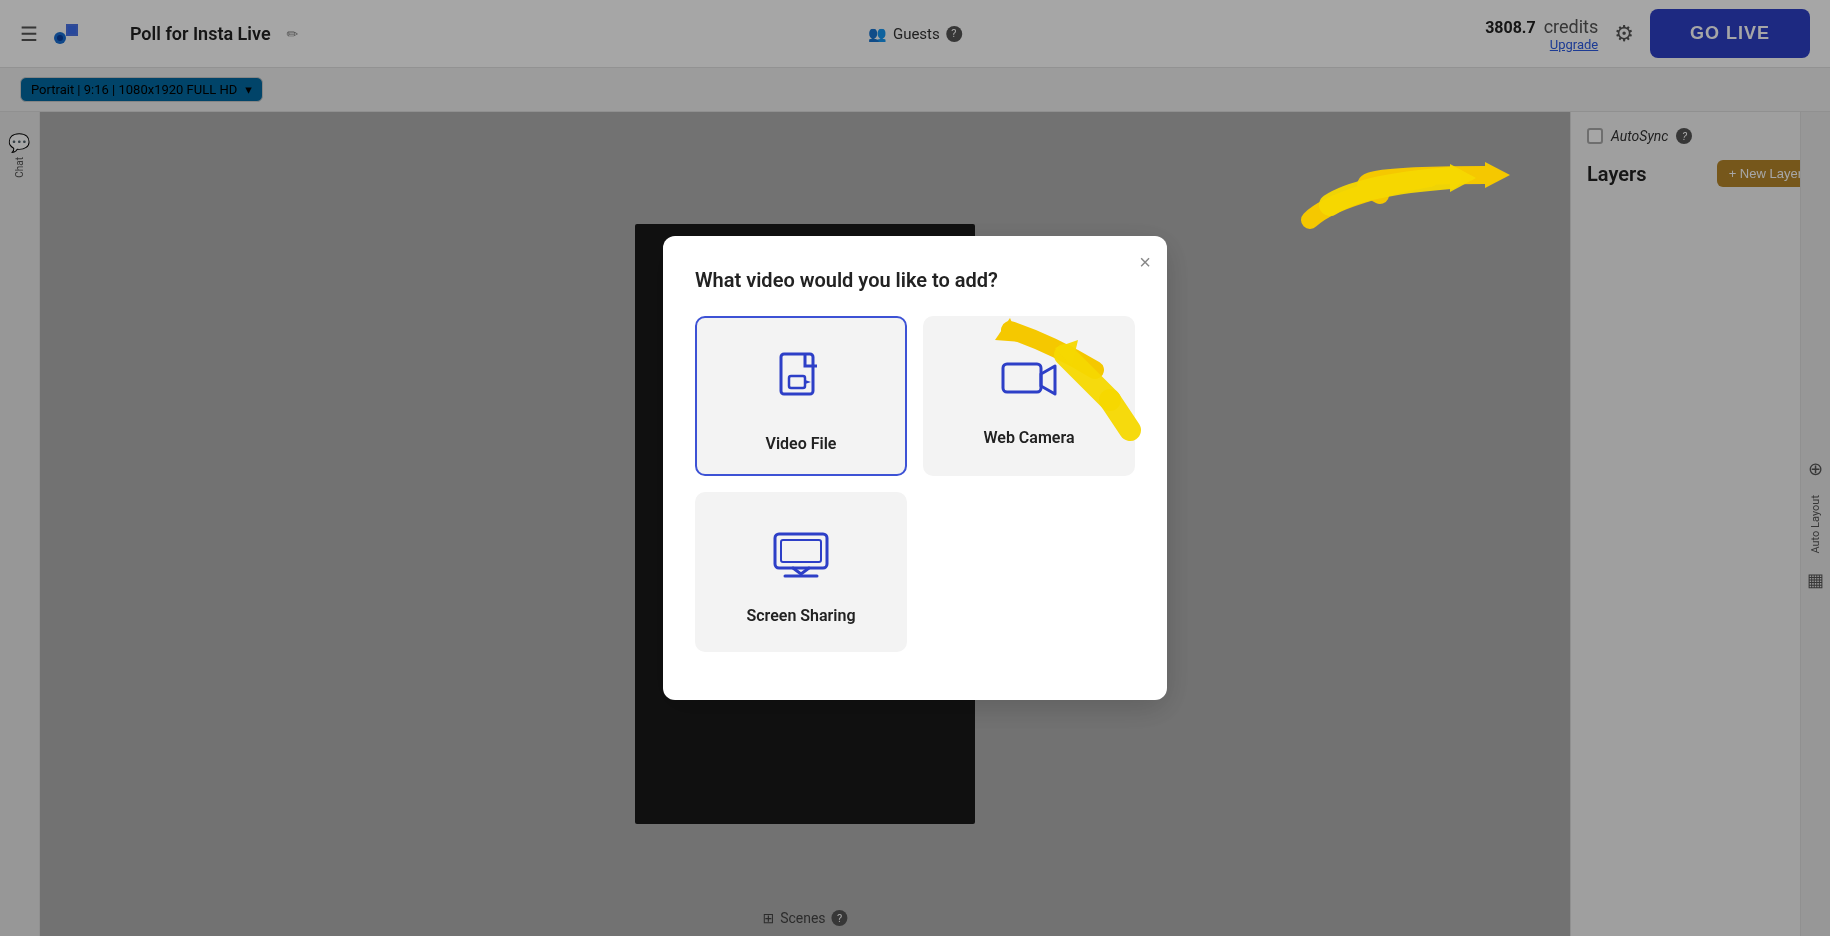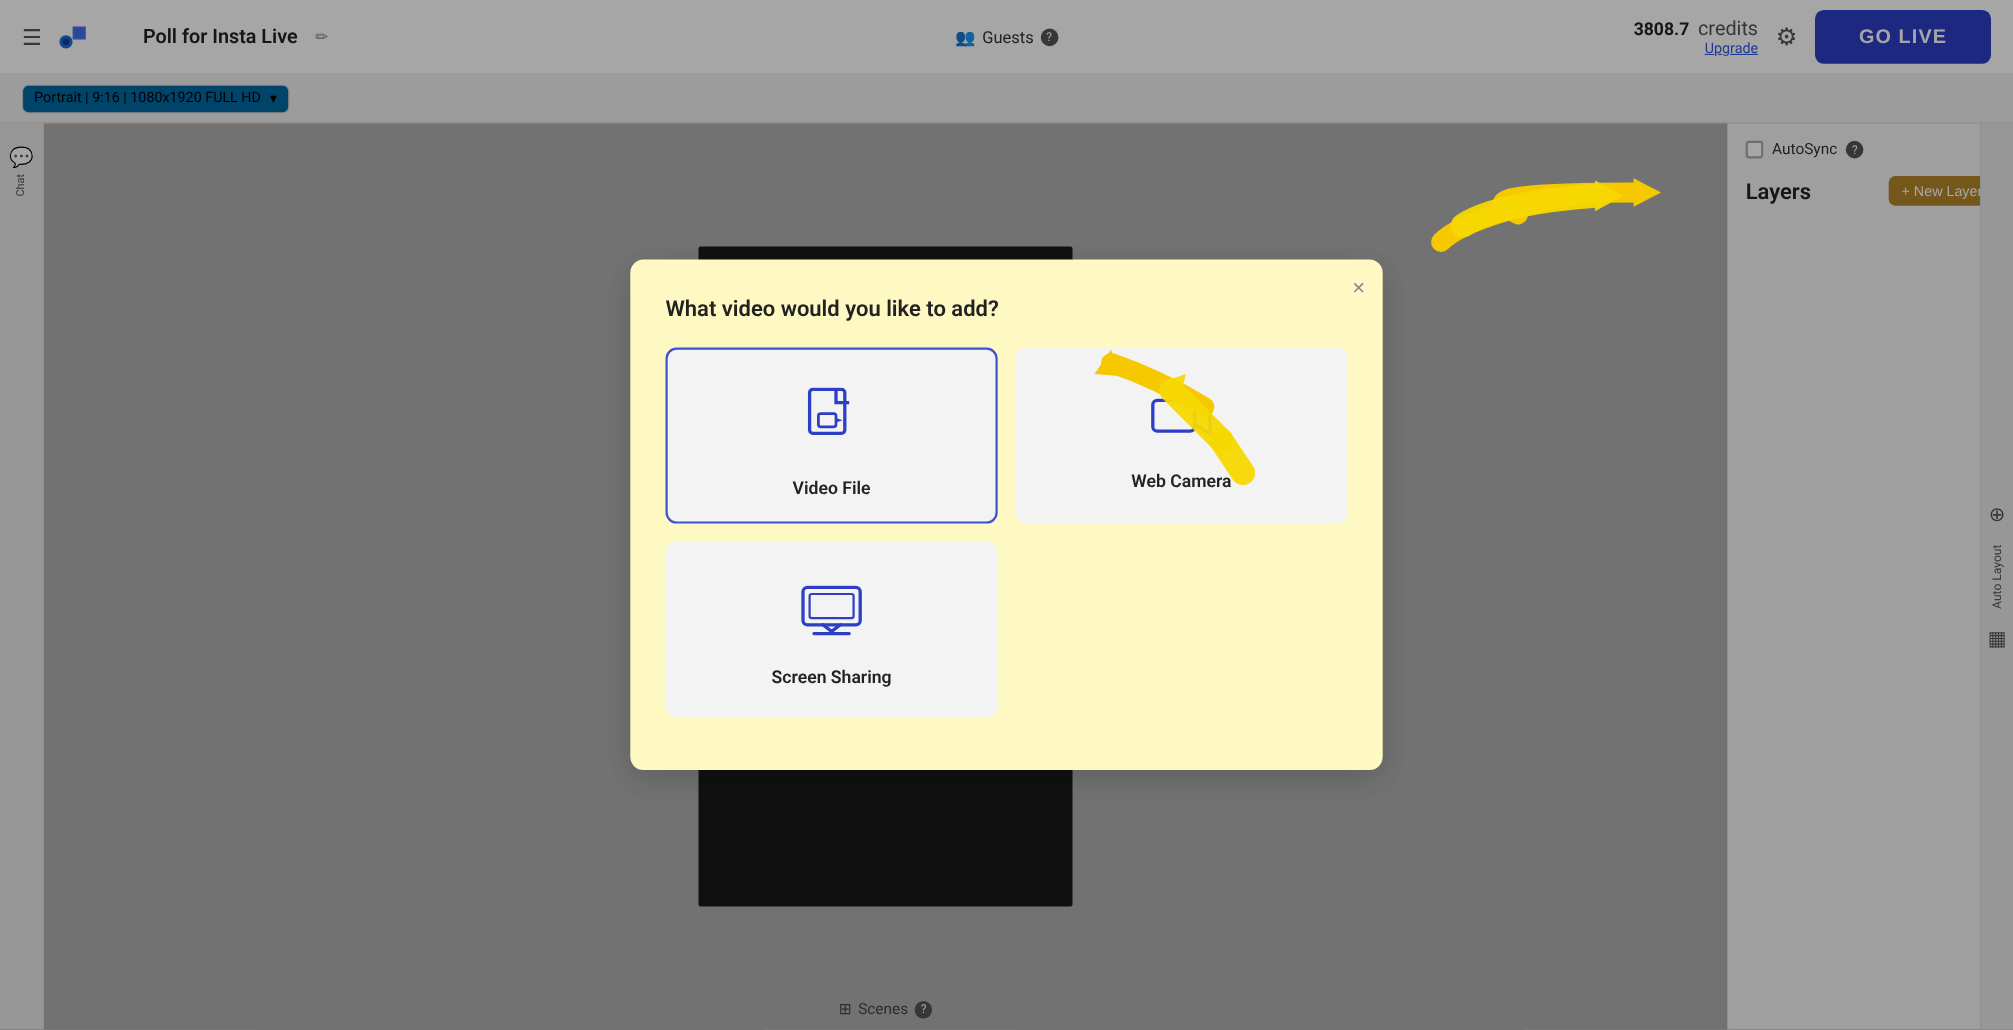--- a/index.html
+++ b/index.html
@@ -198,20 +198,21 @@
       flex-direction: column;
       gap: 16px;
       position: relative;
     }
     .autosync-row {
       display: flex;
       align-items: flex-end;
       gap: 8px;
       font-size: 14px;
       color: #333;
+      font-style: italic;
     }
     .autosync-checkbox {
       width: 16px;
       height: 16px;
       border: 2px solid #aaa;
       border-radius: 3px;
       background: #fff;
     }
     .layers-header {
       display: flex;
@@ -262,24 +263,24 @@
     .modal-overlay {
       position: fixed;
       top: 0; left: 0; right: 0; bottom: 0;
       background: rgba(0,0,0,0.35);
       z-index: 100;
       display: flex;
       align-items: center;
       justify-content: center;
     }
     .modal {
-      background: #fef9c3;
+      background: #ffffff;
       border-radius: 12px;
       padding: 32px 32px 28px;
-      width: 684px;
+      width: 504px;
       position: relative;
       box-shadow: 0 8px 32px rgba(0,0,0,0.18);
     }
     .modal-title {
       font-size: 20px;
       font-weight: 600;
       color: #222;
       margin-bottom: 24px;
     }
     .modal-close {

